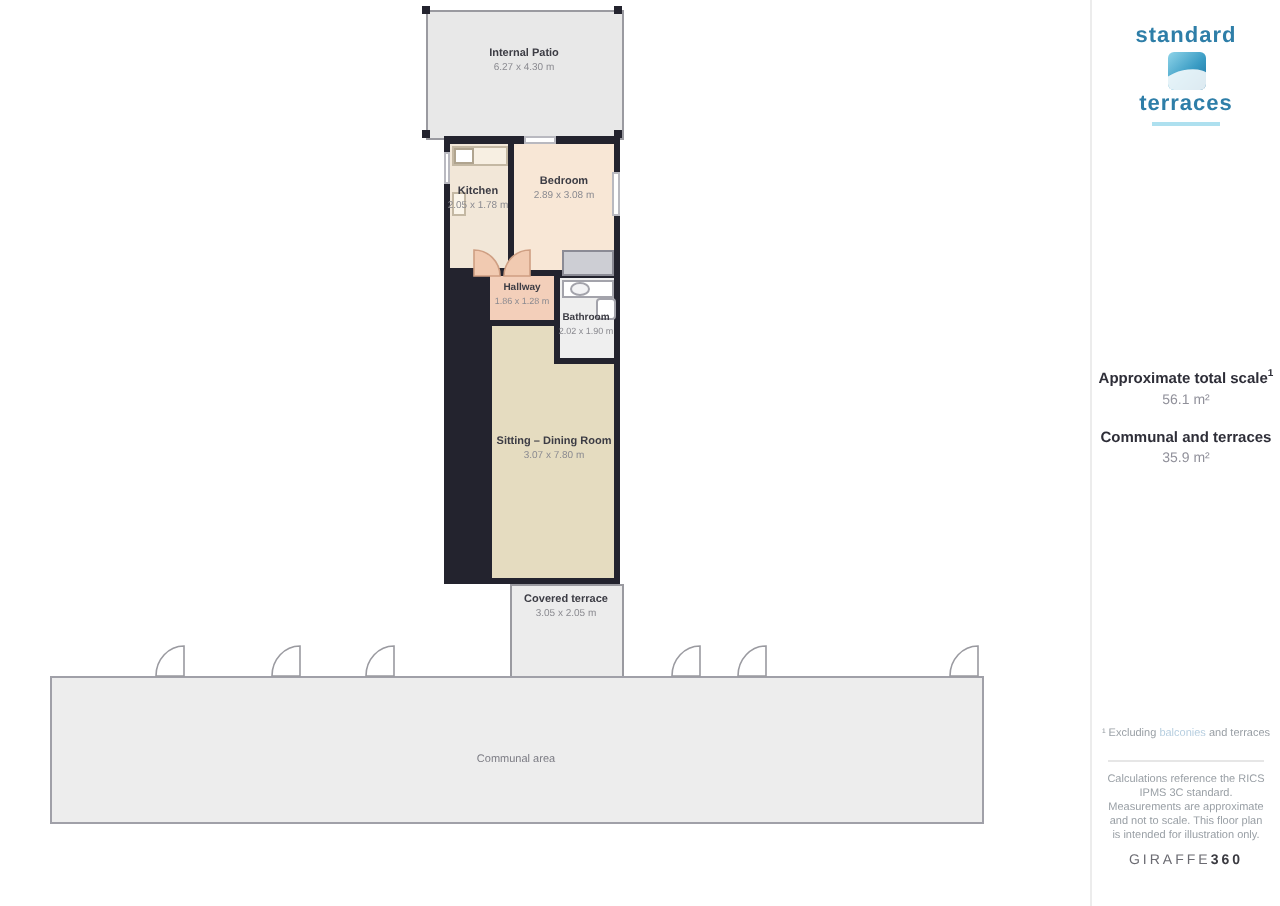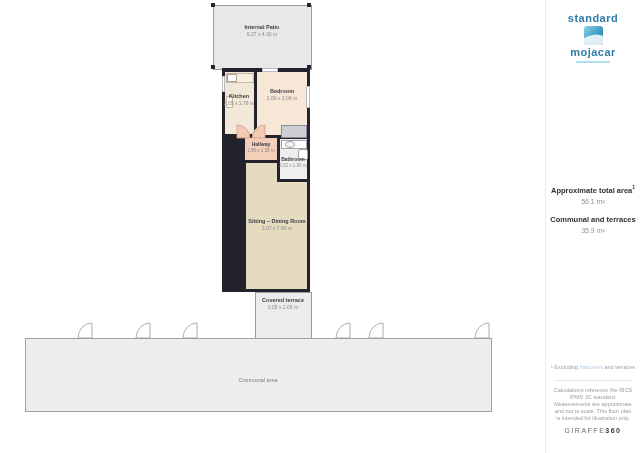--- a/index.html
+++ b/index.html
@@ -138,27 +138,27 @@
   </div>
   <div class="rlabel" style="left:258px;top:377px;">
     <div class="communal-label">Communal area</div>
   </div>
 
 
   <div class="abs sidebar">
     <div class="logo">
       <div class="logo-word">standard</div>
       <div class="logo-icon"></div>
-      <div class="logo-word">mojacar</div>
+      <div class="logo-word">terraces</div>
       <div class="logo-tagline"></div>
     </div>
 
     <div class="areas">
       <div class="area-label">
-        <span>Approximate total area</span><sup>1</sup>
+        <span>Approximate total scale</span><sup>1</sup>
       </div>
       <div class="area-value">56.1 m²</div>
       <div class="area-label">Communal and terraces</div>
       <div class="area-value">35.9 m²</div>
     </div>
 
     <div class="footnote">
       <span>¹ Excluding </span><span class="hl">balconies</span><span> and terraces</span>
     </div>
 

